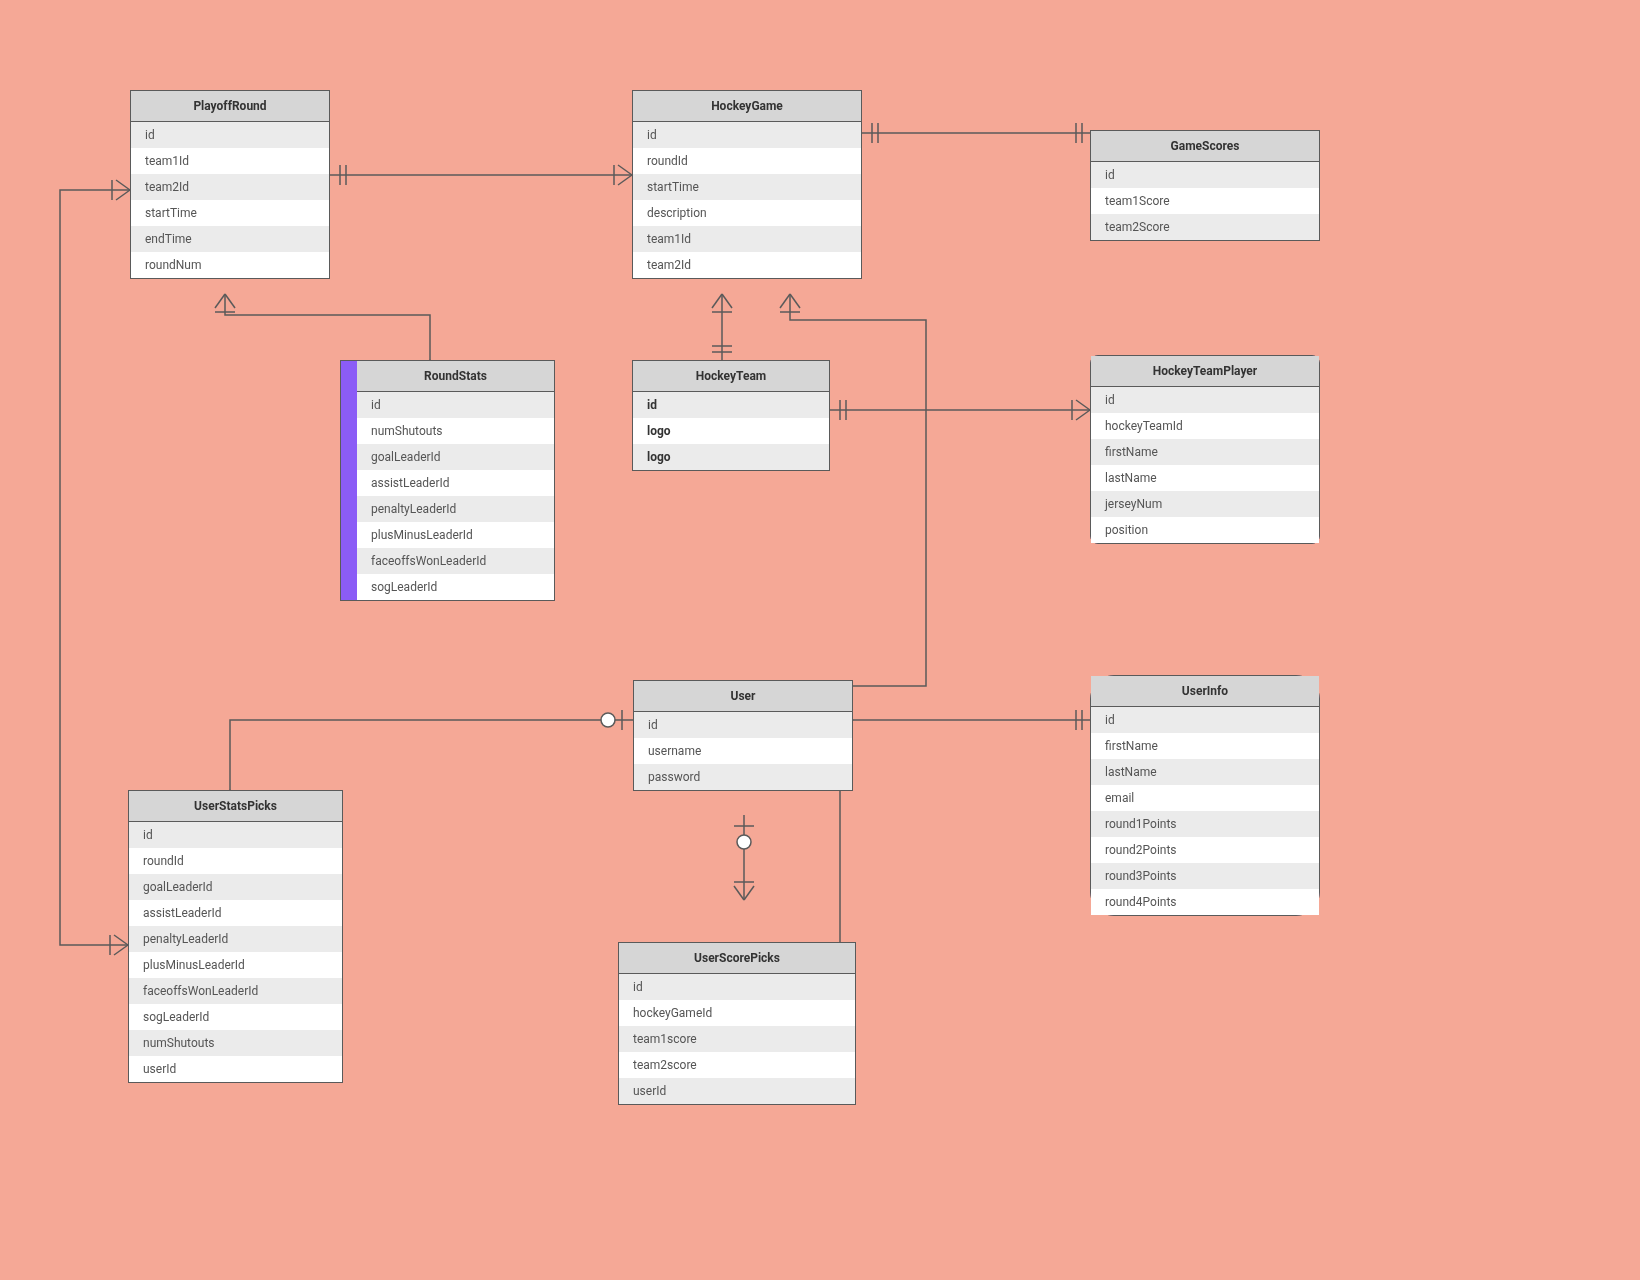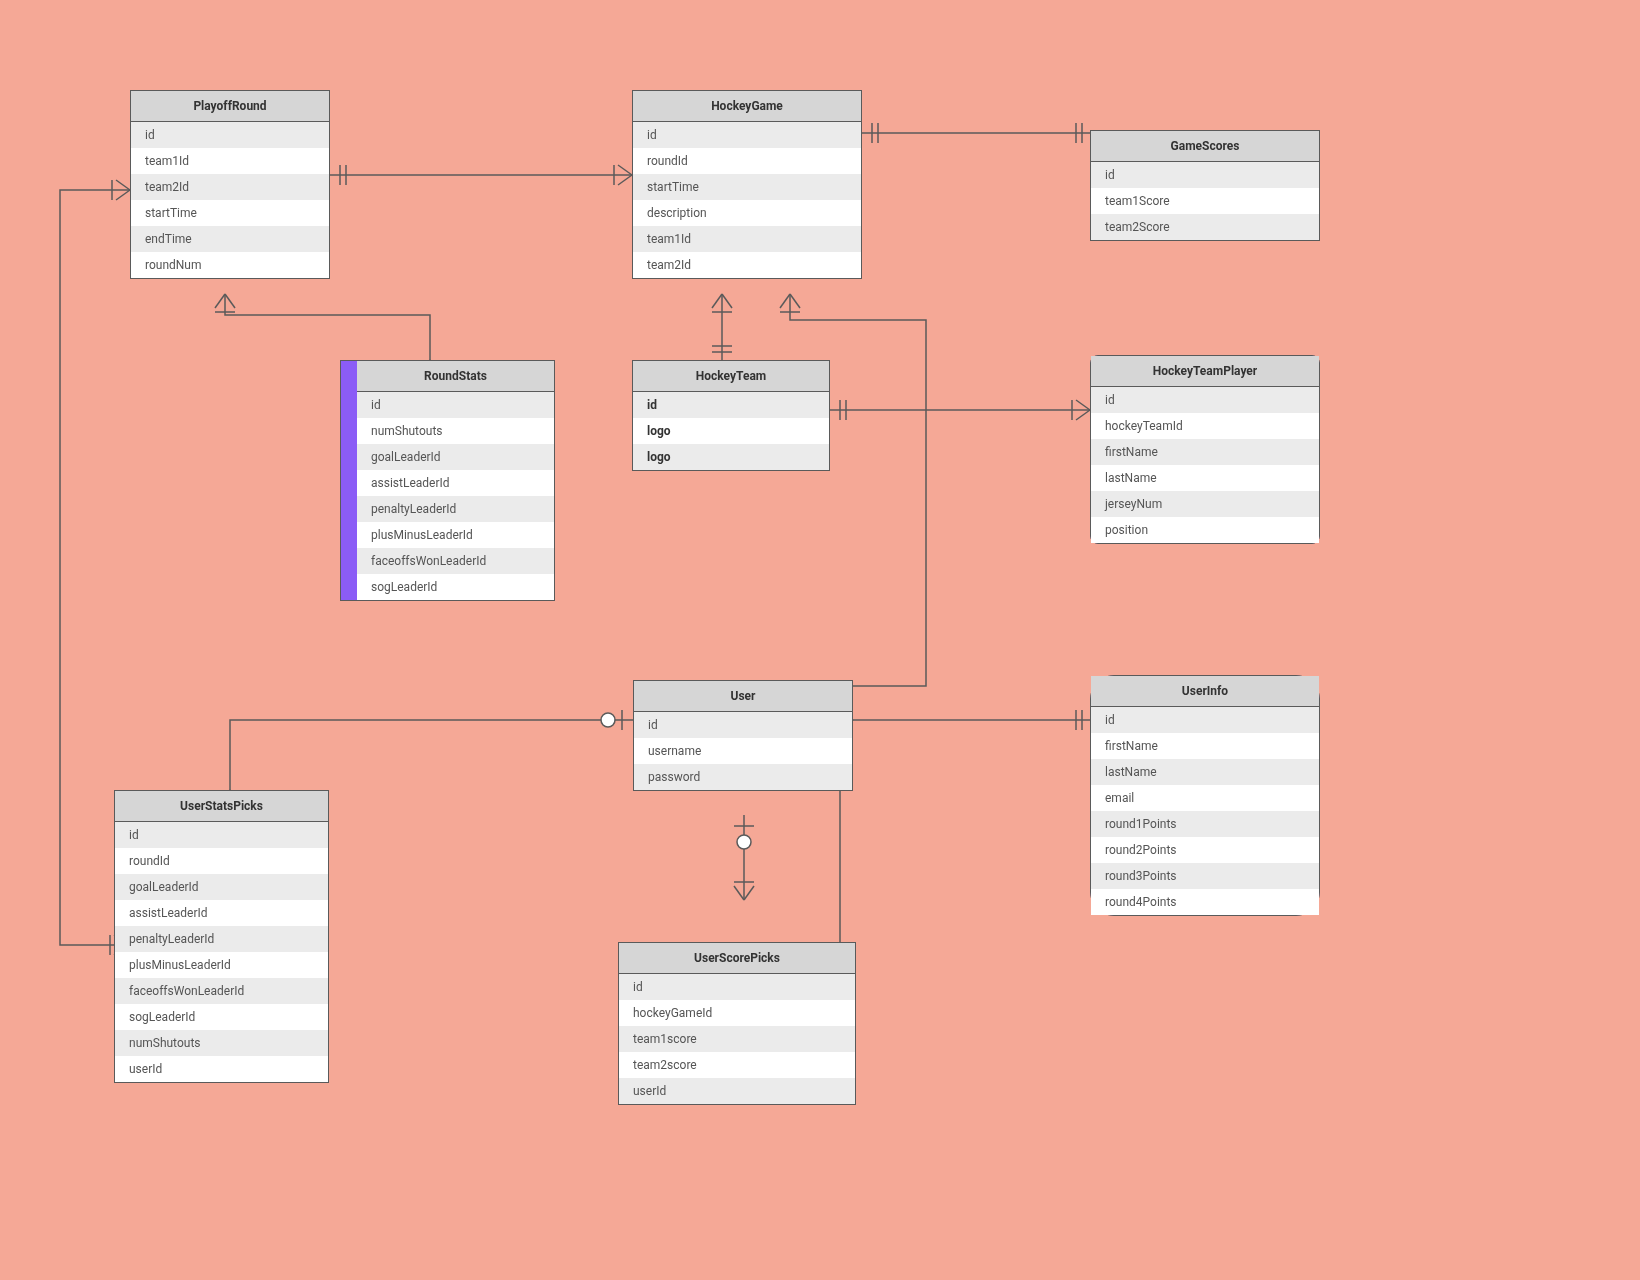--- a/index.html
+++ b/index.html
@@ -214,21 +214,21 @@
     <div class="entity-row">id</div>
     <div class="entity-row">firstName</div>
     <div class="entity-row">lastName</div>
     <div class="entity-row">email</div>
     <div class="entity-row">round1Points</div>
     <div class="entity-row">round2Points</div>
     <div class="entity-row">round3Points</div>
     <div class="entity-row">round4Points</div>
   </div>
 
-  <div class="entity" style="left:114px; top:790px; width:215px;">
+  <div class="entity" style="left:128px; top:790px; width:215px;">
     <div class="entity-header">UserStatsPicks</div>
     <div class="entity-row">id</div>
     <div class="entity-row">roundId</div>
     <div class="entity-row">goalLeaderId</div>
     <div class="entity-row">assistLeaderId</div>
     <div class="entity-row">penaltyLeaderId</div>
     <div class="entity-row">plusMinusLeaderId</div>
     <div class="entity-row">faceoffsWonLeaderId</div>
     <div class="entity-row">sogLeaderId</div>
     <div class="entity-row">numShutouts</div>

